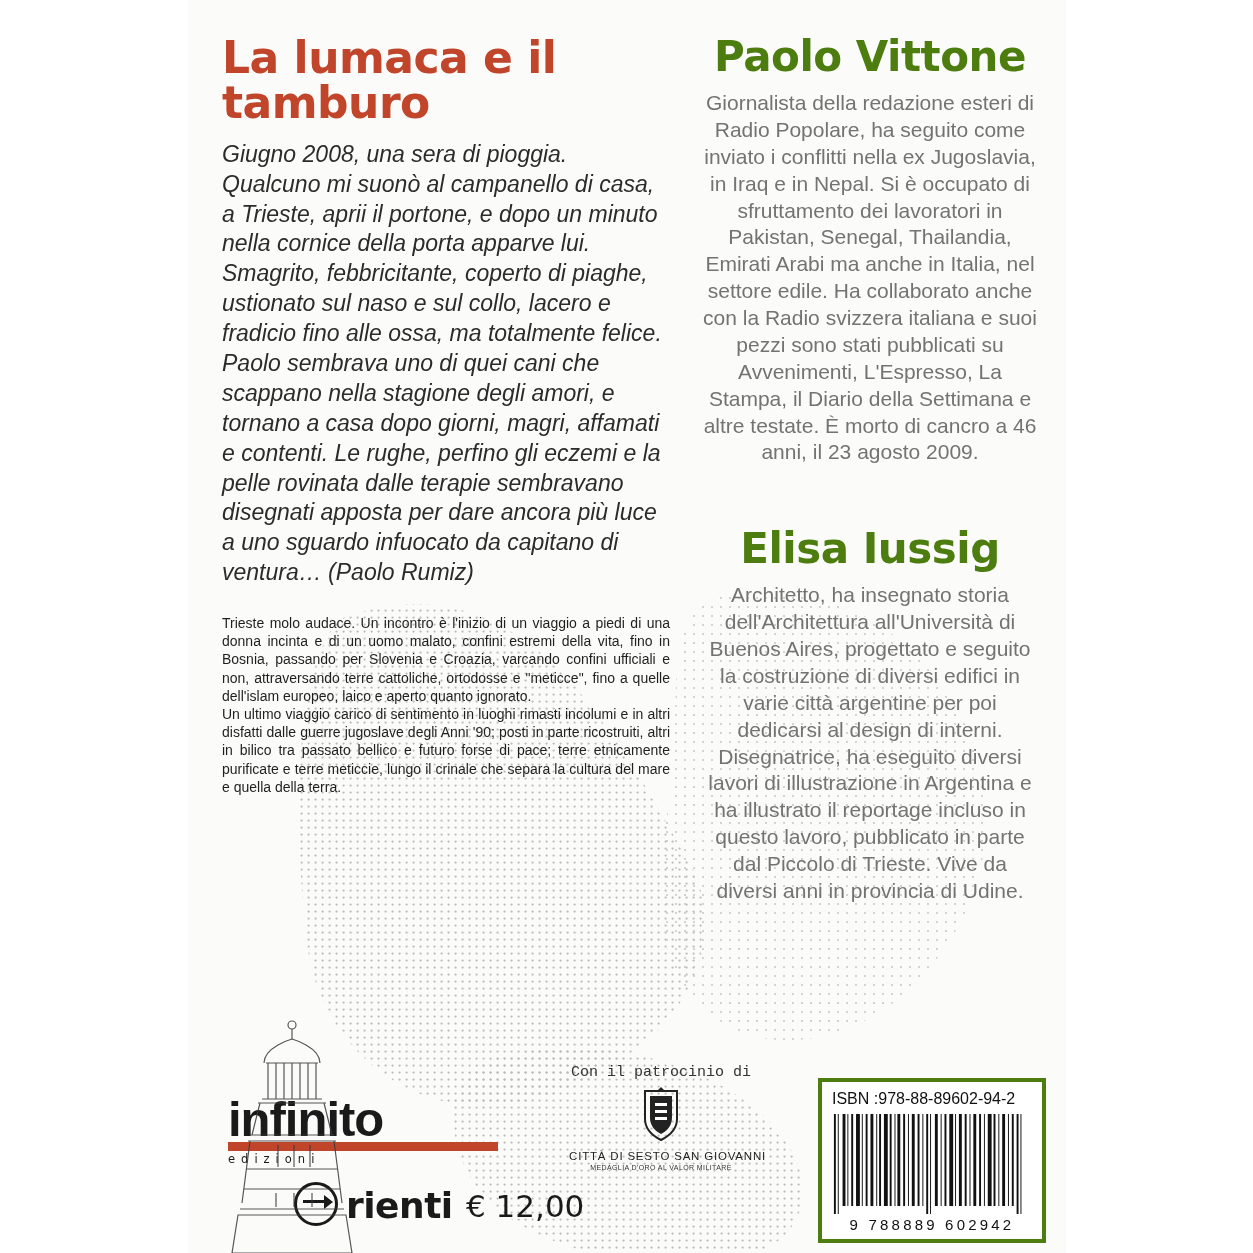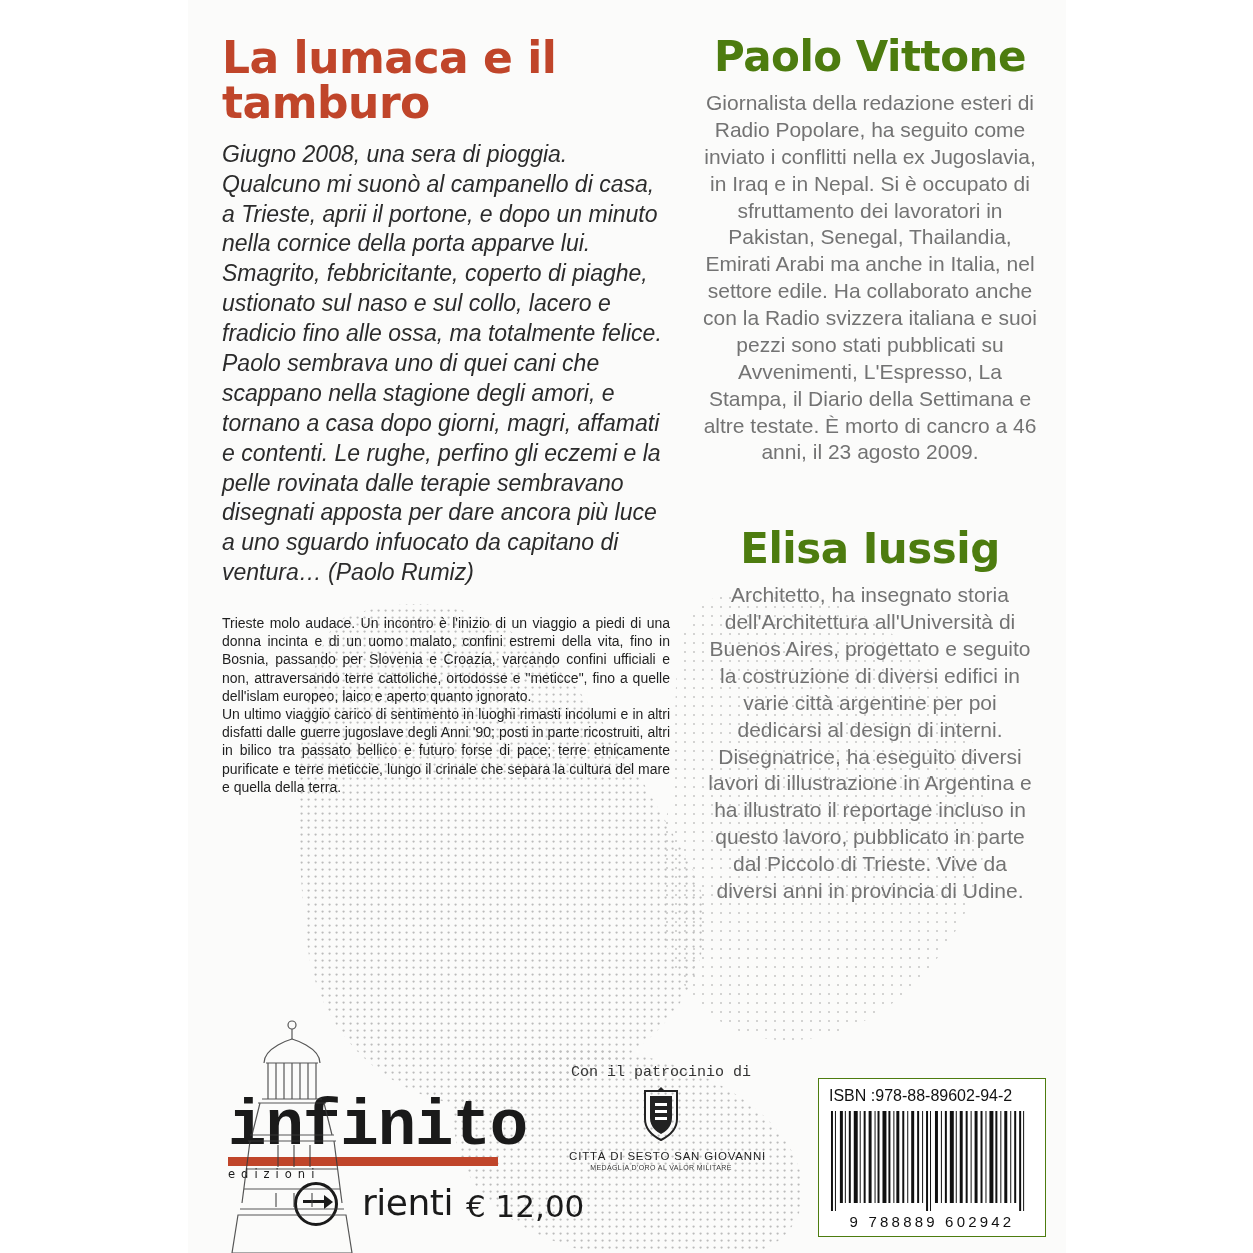--- a/index.html
+++ b/index.html
@@ -105,23 +105,23 @@
   .block-gap { height: 62px; }
 
   
   .logo-infinito {
     position: absolute;
     left: 40px;
     top: 1095px;
     width: 270px;
   }
   .infinito-word {
-    font-family: Liberation Mono, monospace;
+    font-family: Liberation Sans, sans-serif;
     font-weight: bold;
-    font-size: 64px;
+    font-size: 49px;
     color: #1a1a1a;
     letter-spacing: -1px;
     line-height: 1;
   }
   .infinito-bar {
     width: 100%;
     height: 9px;
     background: #c0452a;
     margin-top: -2px;
   }
@@ -131,22 +131,23 @@
     letter-spacing: 6px;
     color: #1a1a1a;
     text-align: left;
     margin-top: 1px;
   }
   .orienti {
     position: absolute;
     left: 106px;
     top: 1182px;
     display: flex;
-    align-items: flex-start;
-    gap: 24px;
+    align-items: flex-end;
+    gap: 8px;
+    font-weight: bold;
   }
   .orienti-mark {
     width: 38px; height: 38px;
     border: 3px solid #1a1a1a;
     border-radius: 50%;
     position: relative;
   }
   .orienti-mark:after {
     content: "";
     position: absolute;
@@ -210,21 +211,21 @@
     color: #333;
     margin-top: 2px;
   }
 
   .isbn-box {
     position: absolute;
     left: 630px;
     top: 1078px;
     width: 228px;
     background: #ffffff;
-    border: 1px solid #4d7c0f;
+    border: 4px solid #4d7c0f;
     padding: 8px 10px 6px 10px;
     box-sizing: border-box;
   }
   .isbn-text {
     font-family: "Liberation Sans", sans-serif;
     font-size: 16px;
     color: #111;
     margin-bottom: 6px;
   }
   .barcode {

